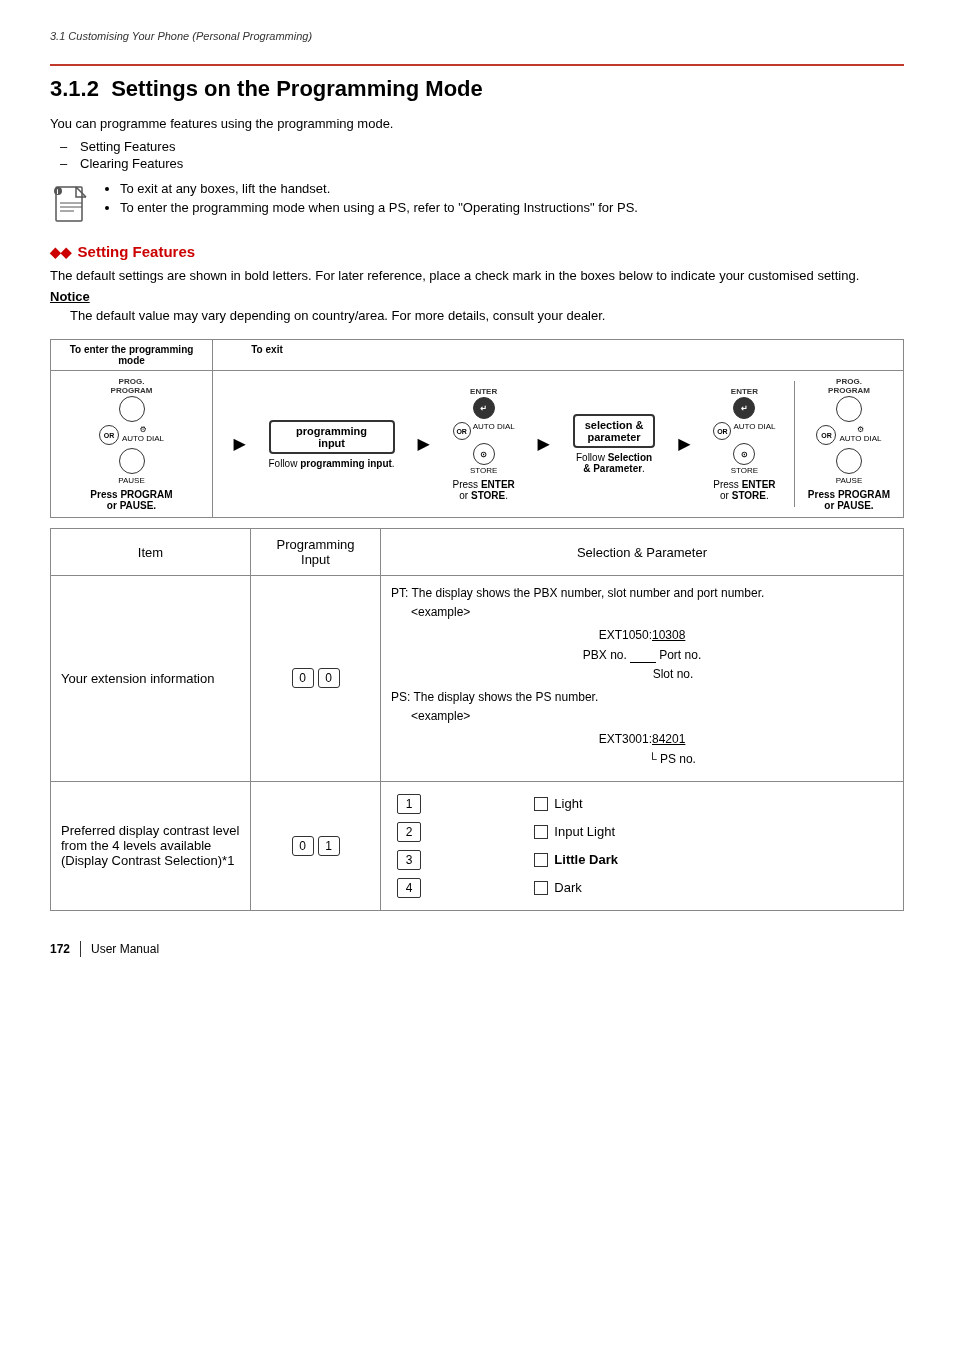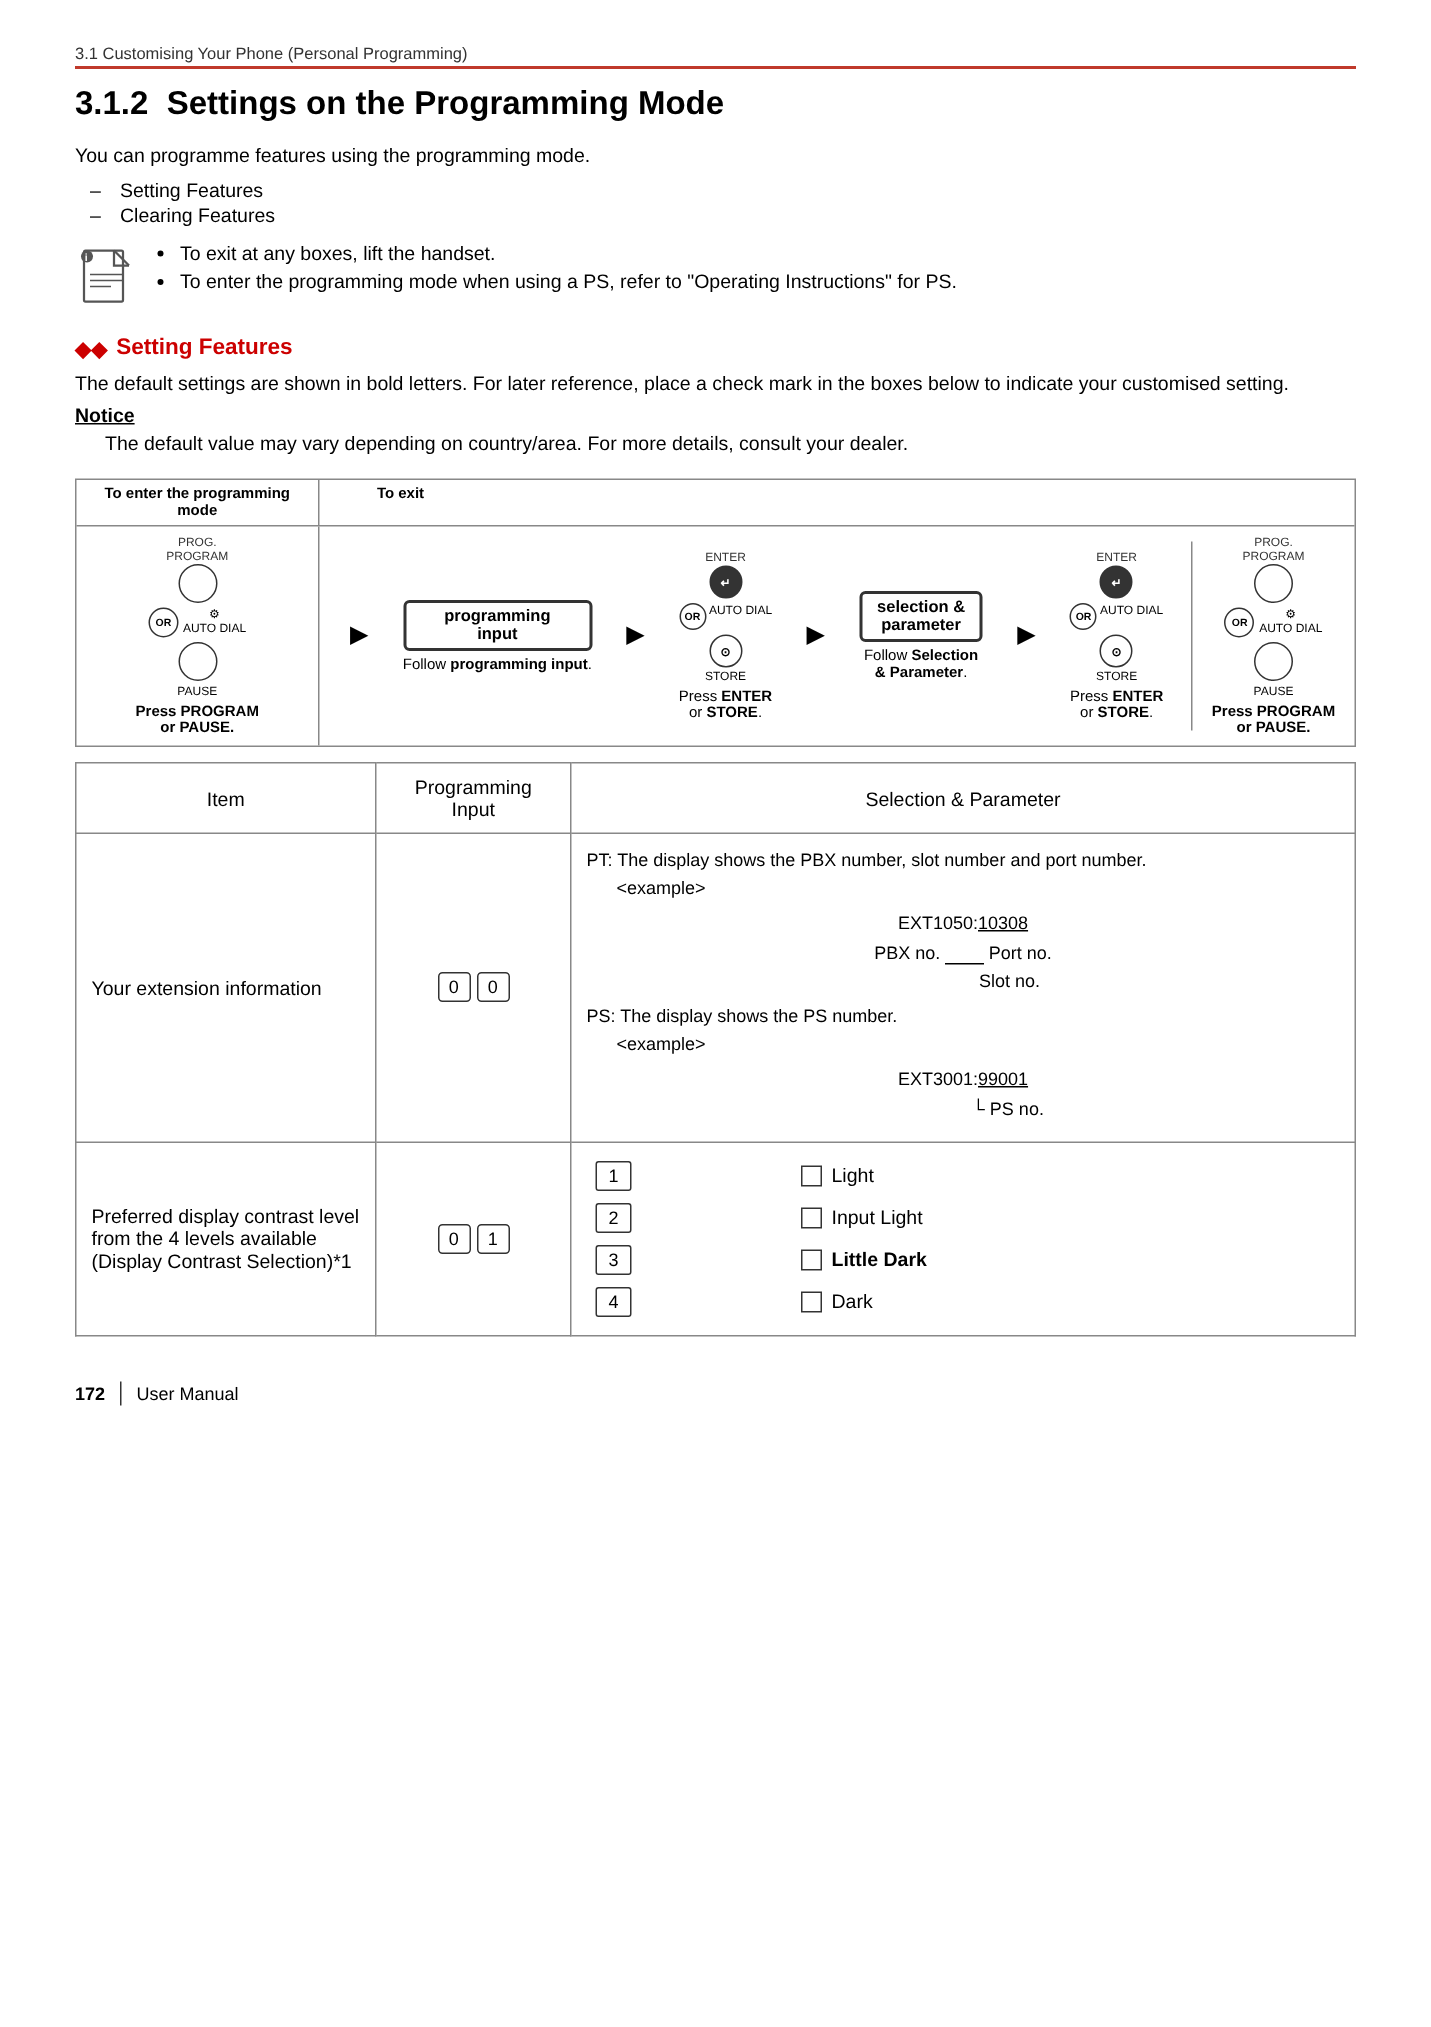--- a/index.html
+++ b/index.html
@@ -9,22 +9,23 @@
       background: #fff;
       color: #000;
       width: 954px;
       min-height: 1351px;
       padding: 30px 50px 40px 50px;
     }
     .breadcrumb {
       font-size: 11px;
       color: #333;
       margin-bottom: 6px;
-      padding-bottom: 2px;
+      padding-bottom: 22px;
       border-bottom: 2px solid #c0392b;
+      font-style: italic;
     }
     .section-title {
       font-size: 22px;
       font-weight: bold;
       margin-bottom: 14px;
       margin-top: 10px;
     }
     .section-title span.num {
       font-size: 22px;
       font-weight: bold;
@@ -236,21 +237,21 @@
 
     .prog-phone-group {
       display: flex;
       flex-direction: column;
       align-items: center;
       font-size: 9px;
       gap: 1px;
     }
     .prog-phone-lbl {
       font-size: 8px;
-      font-weight: normal;
+      font-weight: bold;
       color: #333;
     }
     .circ {
       width: 26px;
       height: 26px;
       border-radius: 50%;
       border: 1.5px solid #333;
       display: flex;
       align-items: center;
       justify-content: center;
@@ -444,21 +445,21 @@
             <br>
             <span>PBX no.</span>
             <span style="font-family:monospace; border-bottom:1px solid #000; padding:0 2px;">&nbsp;&nbsp;&nbsp;</span>
             <span>Port no.</span>
             <br>
             <span style="margin-left:62px;">Slot no.</span>
           </div>
           <div>PS: The display shows the PS number.</div>
           <div style="margin-left:20px;">&lt;example&gt;</div>
           <div class="ext-diagram">
-            <span>EXT3001:</span><span class="underline-ref">99001</span>
+            <span>EXT3001:</span><span class="underline-ref">84201</span>
             <br>
             <span style="margin-left:60px;">└ </span><span>PS no.</span>
           </div>
         </div>
       </td>
     </tr>
 
     <tr>
       <td class="item-col" style="white-space:pre-line;">Preferred display contrast level
 from the 4 levels available

